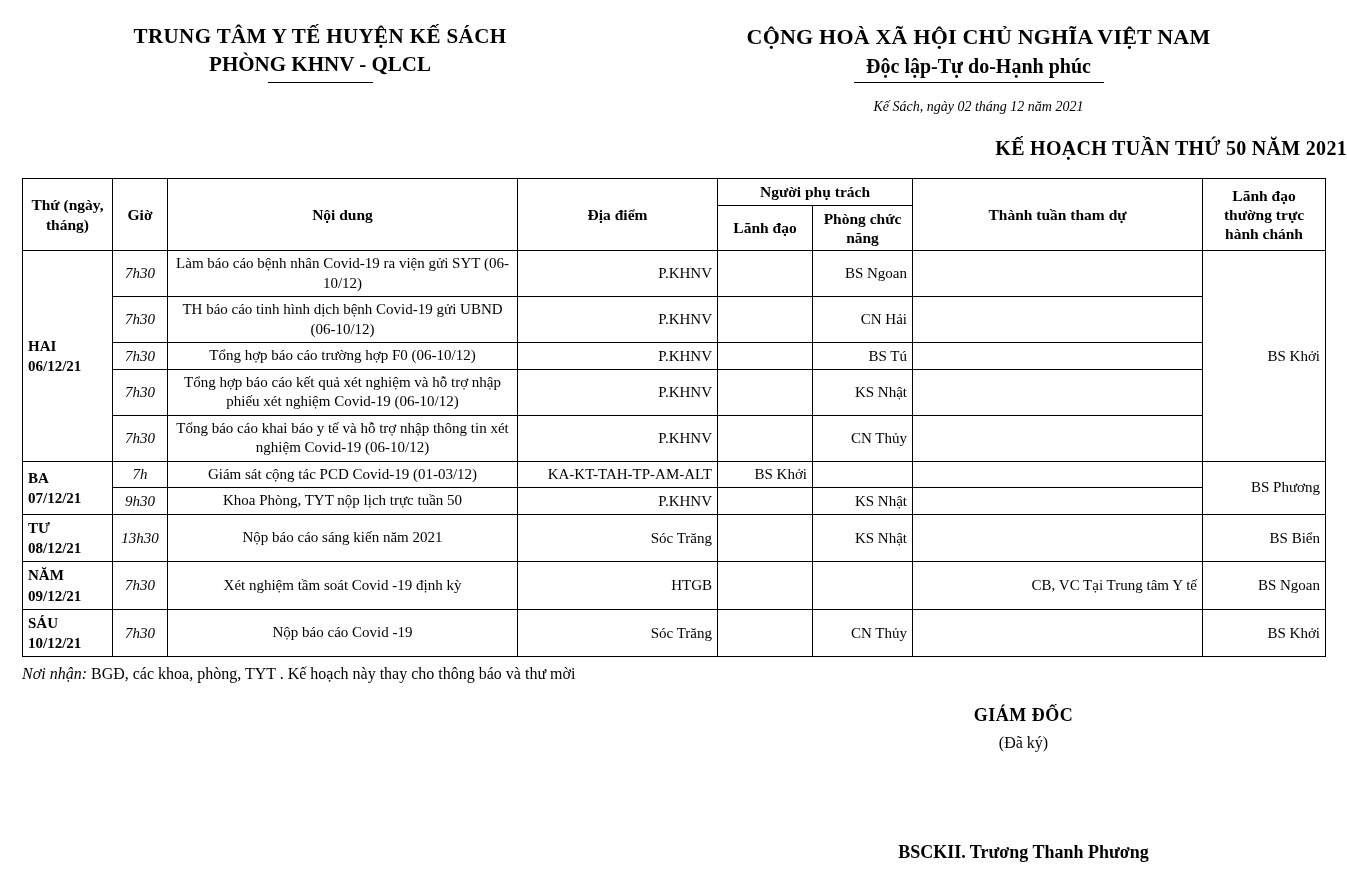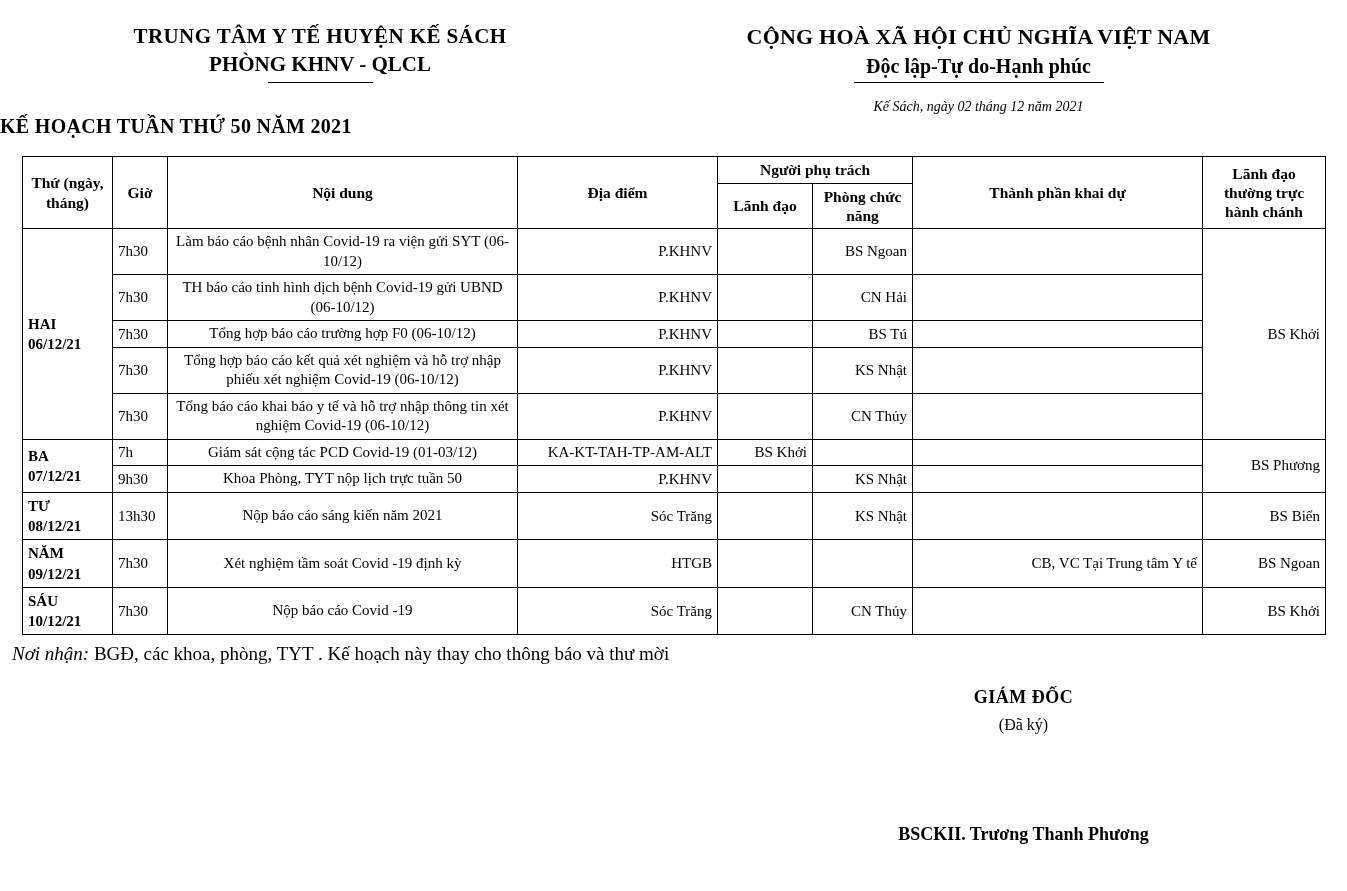--- a/index.html
+++ b/index.html
@@ -77,23 +77,24 @@
   }
   .place-date {
     font-size: 14px;
     font-style: italic;
     margin-top: 16px;
     text-align: center;
   }
 
   
   .doc-title {
-    text-align: left;
+    text-align: right;
     font-size: 20px;
     font-weight: bold;
+    margin-top: 22px;
     letter-spacing: 0.3px;
   }
 
   
   .table-wrap {
     margin: 18px 22px 0 22px;
   }
   table.sched {
     border-collapse: collapse;
     width: 1303px;
@@ -122,41 +123,43 @@
   .col-part  { width: 290px; }
   .col-dir   { width: 123px; }
 
   td.day-cell {
     font-weight: bold;
     line-height: 1.35;
     font-size: 15px;
     margin-left: 36px;
   }
   td.time-cell {
-    font-size: 15px;
+    text-align: center;
+    font-size: 15px;
+    font-style: italic;
   }
   td.content-cell {
     text-align: center;
     line-height: 1.3;
     font-size: 15px;
   }
   td.center-cell {
     text-align: right;
     font-size: 15px;
   }
   tr.dashed-row > td.time-cell,
   tr.dashed-row > td.content-cell,
   tr.dashed-row > td.center-cell {
     border-bottom: 1px dashed #000;
   }
 
   
   .recipients {
-    margin: 8px 0 0 12px;
-    font-size: 19px;
+    margin: 8px 0 0 22px;
+    font-size: 16px;
   }
   .recipients .lbl {
     font-style: italic;
   }
   .signature {
     margin-top: 22px;
     text-align: center;
     padding-left: 700px;
   }
   .sig-title {
@@ -208,21 +211,21 @@
         <col class="col-part">
         <col class="col-dir">
       </colgroup>
       <thead>
         <tr>
           <th rowspan="2">Thứ (ngày, tháng)</th>
           <th rowspan="2">Giờ</th>
           <th rowspan="2">Nội dung</th>
           <th rowspan="2">Địa điểm</th>
           <th colspan="2">Người phụ trách</th>
-          <th rowspan="2">Thành phần khai dự</th>
+          <th rowspan="2">Thành tuần tham dự</th>
           <th rowspan="2">Lãnh đạo thường trực hành chánh</th>
         </tr>
         <tr>
           <th>Lãnh đạo</th>
           <th>Phòng chức năng</th>
         </tr>
       </thead>
       <tbody id="sched-body">
           <tr>
             <td class="day-cell" rowspan="5">

